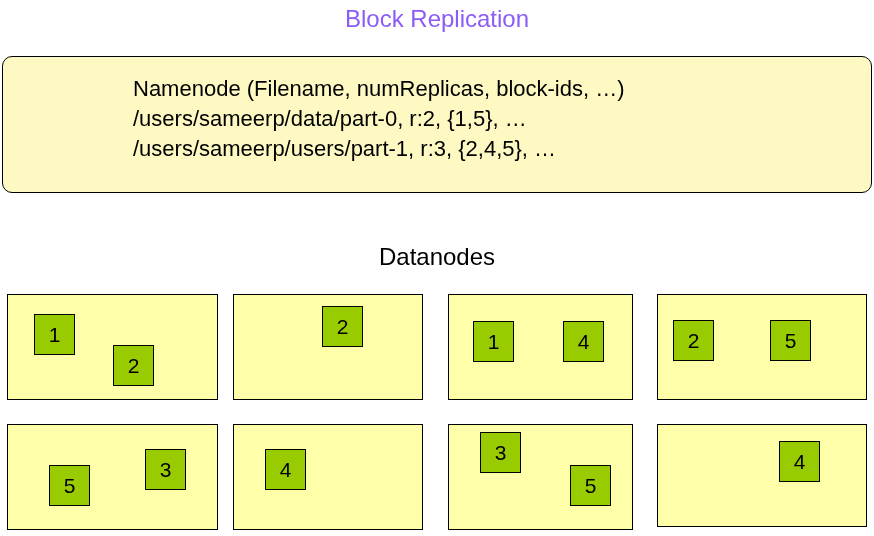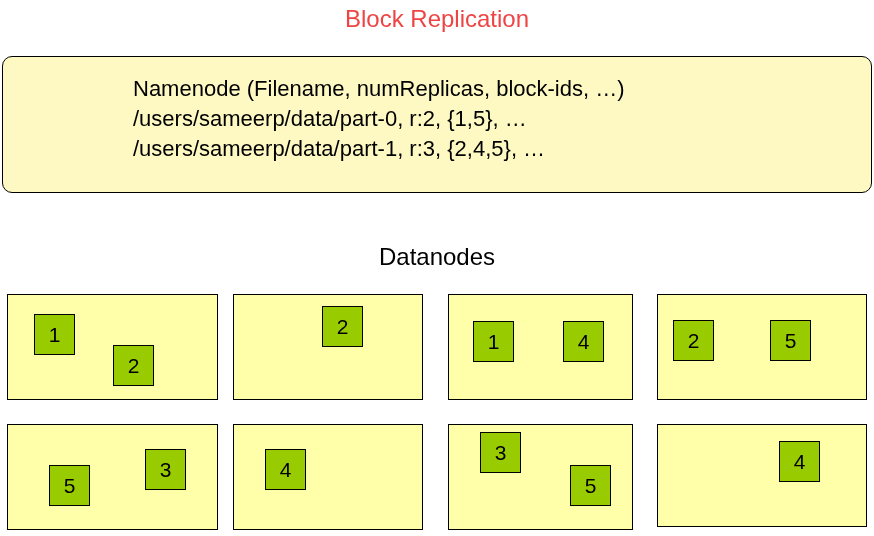--- a/index.html
+++ b/index.html
@@ -18,21 +18,21 @@
     color: #000000;
   }
   .title {
     position: absolute;
     top: 5px;
     left: 0;
     width: 874px;
     text-align: center;
     font-size: 24px;
     line-height: 28px;
-    color: #ef4444;
+    color: #8b5cf6;
   }
   .namenode-box {
     position: absolute;
     left: 2px;
     top: 56px;
     width: 870px;
     height: 137px;
     background: #fef9c3;
     border: 1.5px solid #000000;
     border-radius: 10px;
@@ -75,21 +75,21 @@
 <body>
 
 <div class="canvas">
 
   <div class="title">Block Replication</div>
 
   <div class="namenode-box">
     <div class="namenode-text">
       <div>Namenode (Filename, numReplicas, block-ids, …)</div>
       <div>/users/sameerp/data/part-0, r:2, {1,5}, …</div>
-      <div>/users/sameerp/data/part-1, r:3, {2,4,5}, …</div>
+      <div>/users/sameerp/users/part-1, r:3, {2,4,5}, …</div>
     </div>
   </div>
 
   <div class="datanodes-label">Datanodes</div>
 
   <div class="dnode" style="left:7px; top:294px; width:211px; height:106px;">
     <div class="block" style="left:26px; top:19px;">
         <span>1</span>
       </div>
     <div class="block" style="left:105px; top:50px;">

